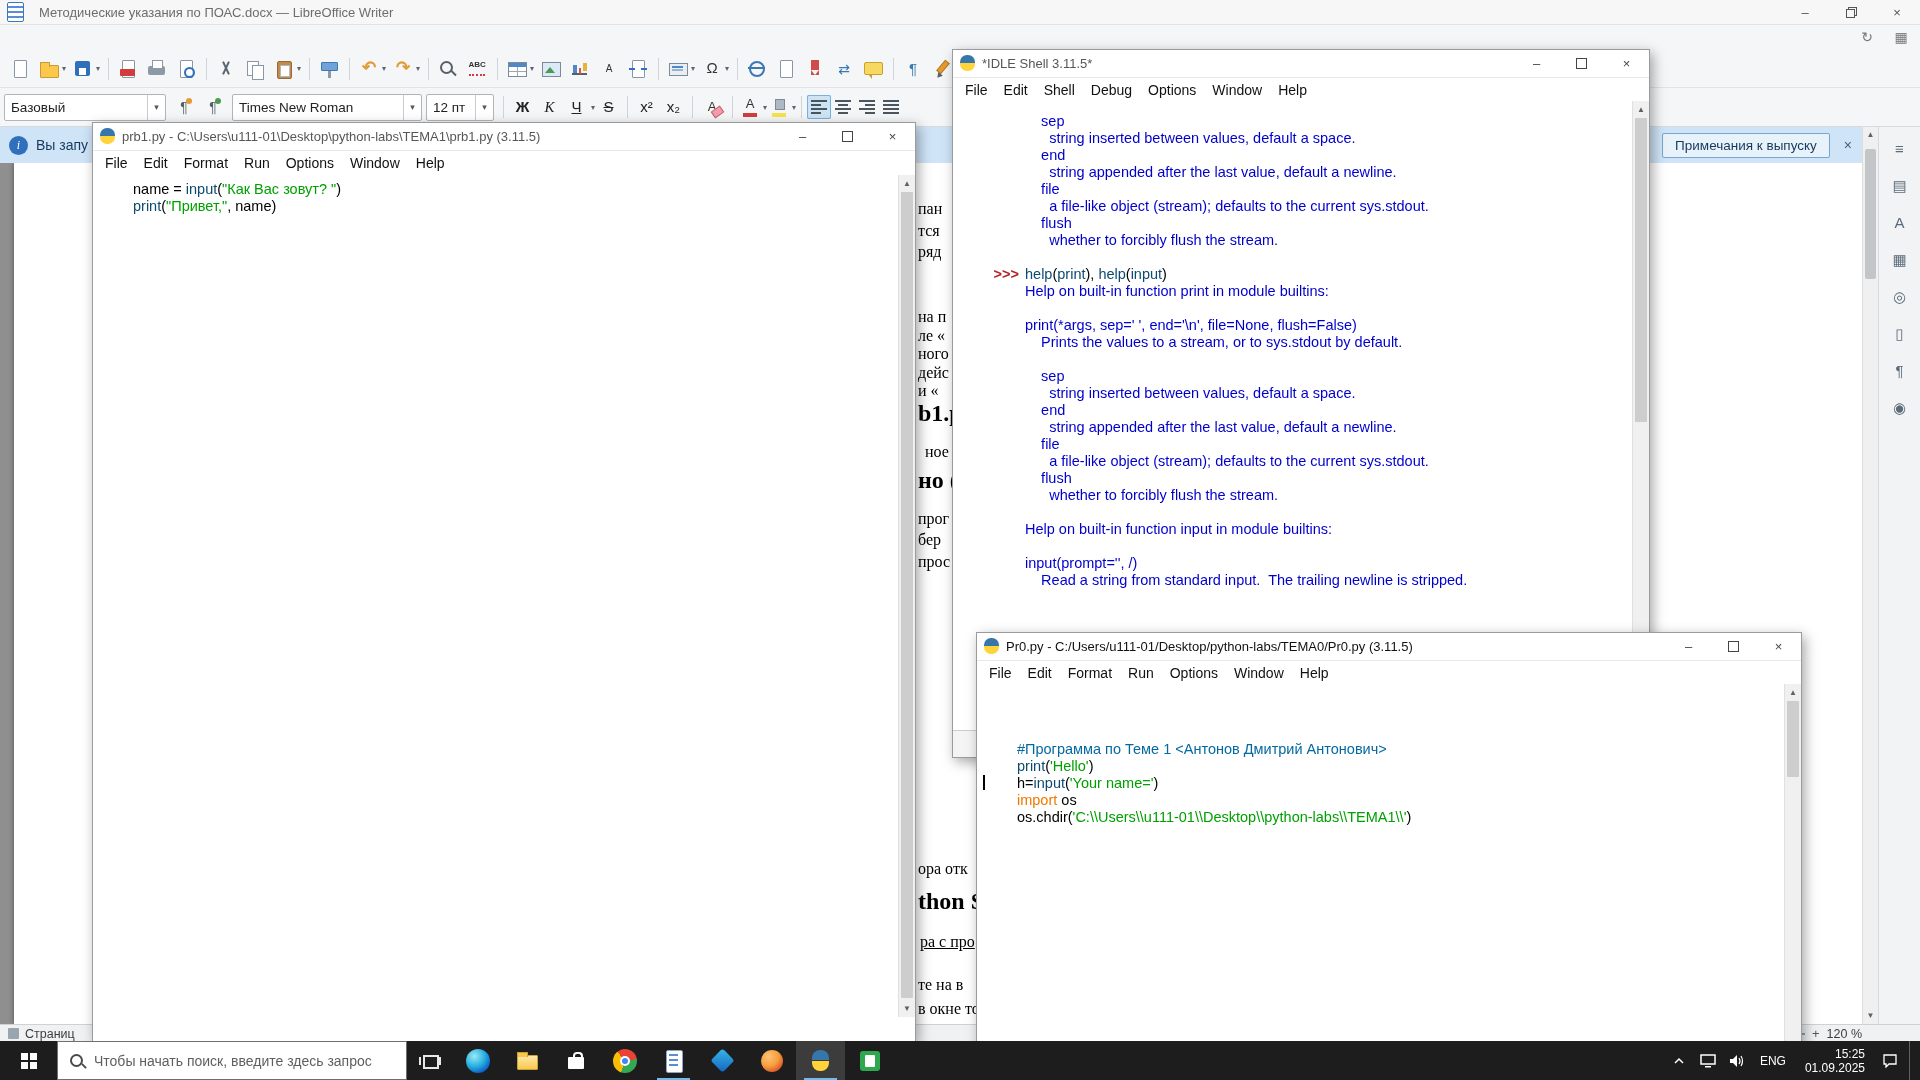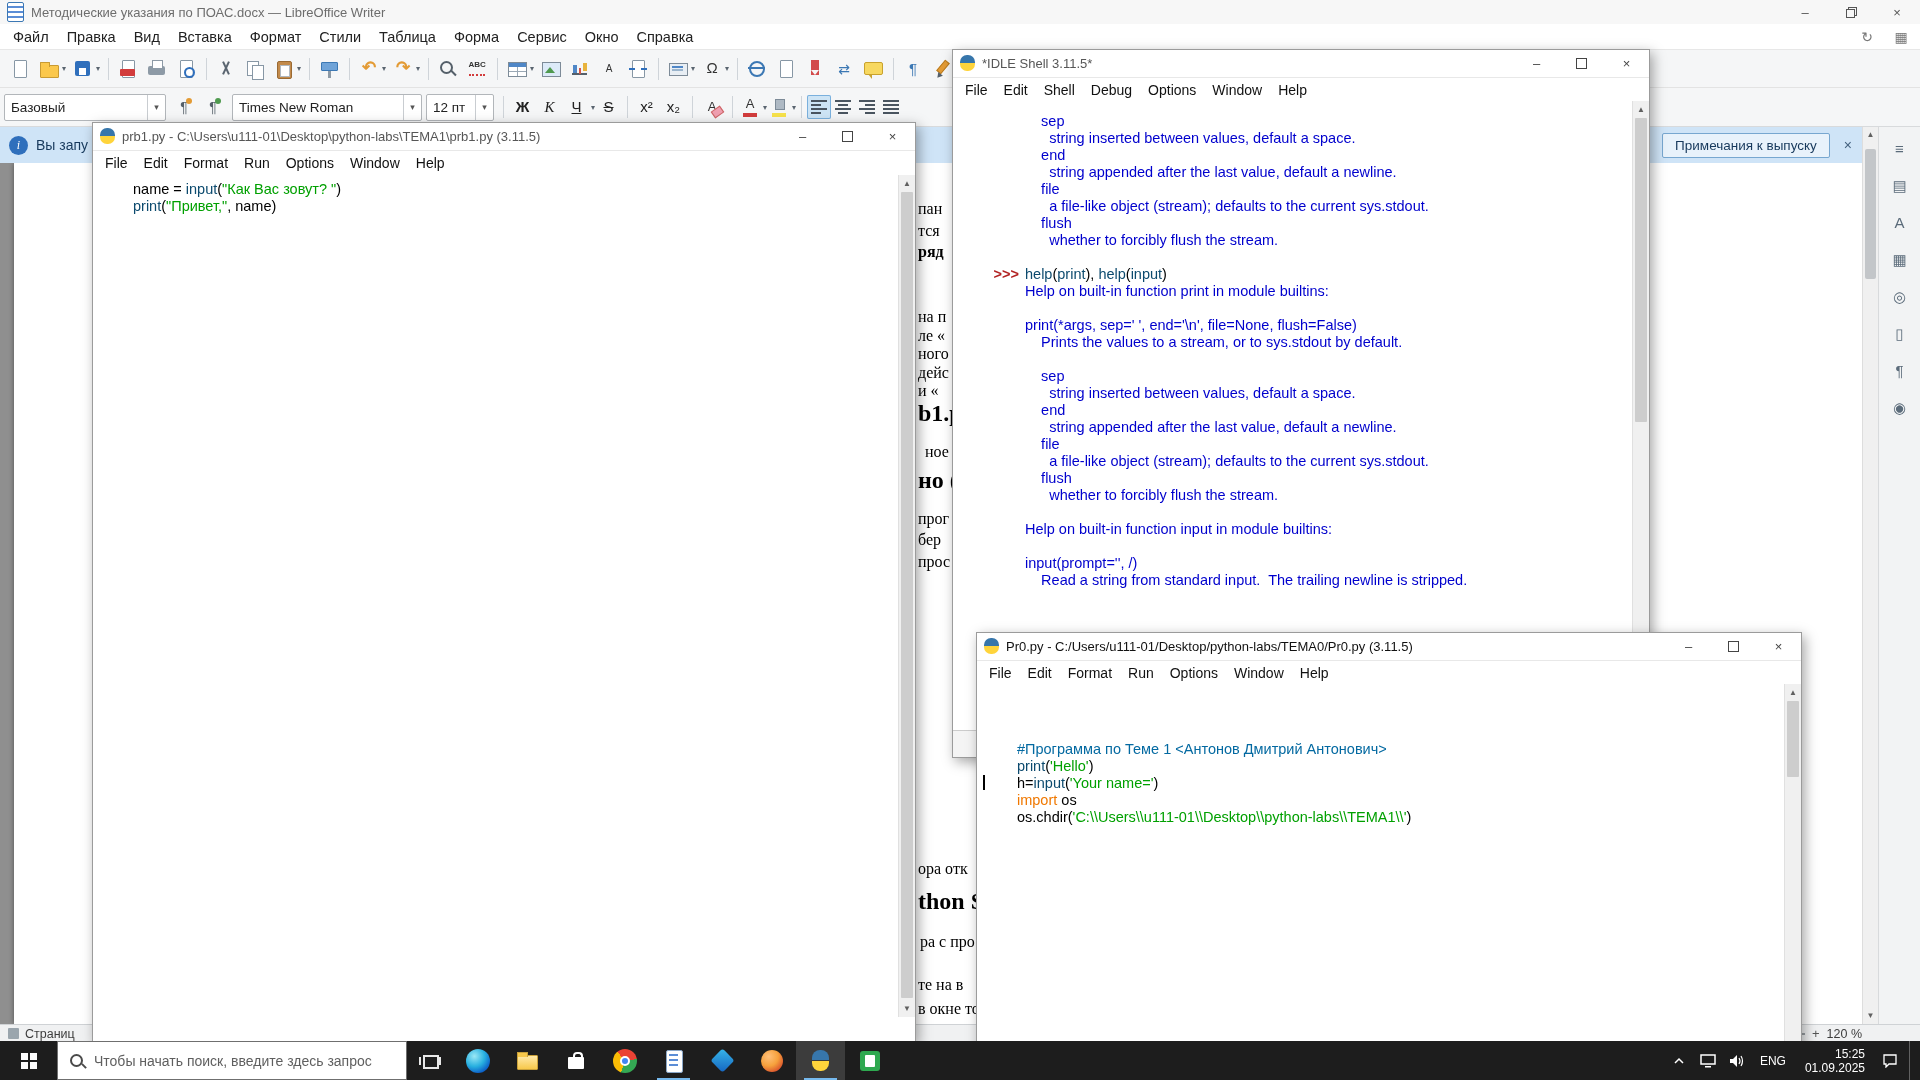--- a/index.html
+++ b/index.html
@@ -2,21 +2,21 @@
 <html><head>
 <meta charset="utf-8">
 <style>
   html,body{margin:0;padding:0;width:1920px;height:1080px;overflow:hidden;
     font-family:"Liberation Sans",sans-serif;background:#909090;}
   #desktop{position:relative;width:1920px;height:1080px;background:#909090;}
 
   
   #writer{position:absolute;left:0;top:0;width:1920px;height:1041px;background:#f5f6f7;z-index:1;}
   .w-title{position:absolute;left:0;top:0;width:100%;height:24px;background:#f7f7f7;
-    display:flex;align-items:center;font-size:13px;color:#6d6d6d;border-bottom:1px solid #e3e3e3;}
+    display:flex;align-items:center;font-size:13px;color:#6d6d6d;border-bottom:1px solid #e3e3e3;gap:8px;}
   .w-appicon{width:15px;height:18px;margin:0 7px 0 7px;background:#fff;border:1px solid #3c78b4;border-radius:2px;
     background-image:repeating-linear-gradient(to bottom,transparent 0 3px,#5b8dd6 3px 5px);}
   .wbtns{margin-left:auto;display:flex;height:100%;}
   .wbtn{width:46px;height:100%;display:flex;align-items:center;justify-content:center;color:#555;font-size:13px;}
   .wmaxi{position:relative;width:10px;height:10px;}
   .wmaxi::before{content:"";position:absolute;left:2px;top:0;width:7px;height:7px;border:1px solid #555;}
   .wmaxi::after{content:"";position:absolute;left:0;top:2px;width:7px;height:7px;border:1px solid #555;background:#f7f7f7;}
 
   .w-menu{position:absolute;left:0;top:24px;width:100%;height:26px;background:#fff;
     display:flex;align-items:center;font-size:14.5px;color:#222;border-bottom:1px solid #e7e7e7;padding-left:4px;box-sizing:border-box;}
@@ -241,33 +241,20 @@
       <span>Методические указания по ПОАС.docx — LibreOffice Writer</span>
       <span class="wbtns">
         <span class="wbtn">–</span>
         <span class="wbtn">
             <span class="wmaxi"></span>
           </span>
         <span class="wbtn">×</span>
       </span>
     </div>
 
-    <div class="w-menu">
-        <span class="mi">Файл</span>
-        <span class="mi">Правка</span>
-        <span class="mi">Вид</span>
-        <span class="mi">Вставка</span>
-        <span class="mi">Формат</span>
-        <span class="mi">Стили</span>
-        <span class="mi">Таблица</span>
-        <span class="mi">Форма</span>
-        <span class="mi">Сервис</span>
-        <span class="mi">Окно</span>
-        <span class="mi">Справка</span>
-      </div>
     <div id="menu-right-icons">
         <span class="sbi">↻</span>
         <span class="sbi">▦</span>
       </div>
 
     <div class="w-tb1">
         <span class="tbtn">
           <span class="ic ic-page"></span>
         </span>
         <span class="tbtn">
@@ -433,35 +420,35 @@
       <span>Вы запу</span>
       <span class="ib-btn">Примечания к выпуску</span>
       <span class="ib-close">×</span>
     </div>
 
     <div class="w-doc">
       <div class="w-page"></div>
       <div id="doc-fragments">
           <span class="frag" style="left: 918px; top: 37px;">пан</span>
           <span class="frag" style="left: 918px; top: 59px;">тся</span>
-          <span class="frag" style="left: 918px; top: 80px; font-weight: bold;">ряд</span>
+          <span class="frag" style="left: 918px; top: 80px;">ряд</span>
           <span class="frag" style="left: 918px; top: 145px;">на п</span>
           <span class="frag" style="left: 918px; top: 164px;">ле «</span>
           <span class="frag" style="left: 918px; top: 182px;">ного</span>
           <span class="frag" style="left: 918px; top: 201px;">дейс</span>
           <span class="frag" style="left: 918px; top: 219px;">и «</span>
           <span class="frag fb" style="left: 918px; top: 237px;">b1.p</span>
           <span class="frag" style="left: 925px; top: 280px;">ное</span>
           <span class="frag fb" style="left: 918px; top: 304px;">но (</span>
           <span class="frag" style="left: 918px; top: 347px;">прог</span>
           <span class="frag" style="left: 918px; top: 368px;">бер</span>
           <span class="frag" style="left: 918px; top: 390px;">прос</span>
           <span class="frag" style="left: 918px; top: 697px;">ора отк</span>
           <span class="frag fb" style="left: 918px; top: 725px;">thon Sh</span>
-          <span class="frag" style="left: 920px; top: 770px;">ра с про</span>
+          <span class="frag" style="left: 920px; top: 770px; text-decoration: underline;">ра с про</span>
           <span class="frag" style="left: 918px; top: 813px;">те на в</span>
           <span class="frag" style="left: 918px; top: 837px;">в окне то</span>
         </div>
     </div>
 
     <div class="w-vscroll">
       <span class="sar" style="top:0">▲</span>
       <span class="thumb"></span>
       <span class="sar" style="bottom:0">▼</span>
     </div>

